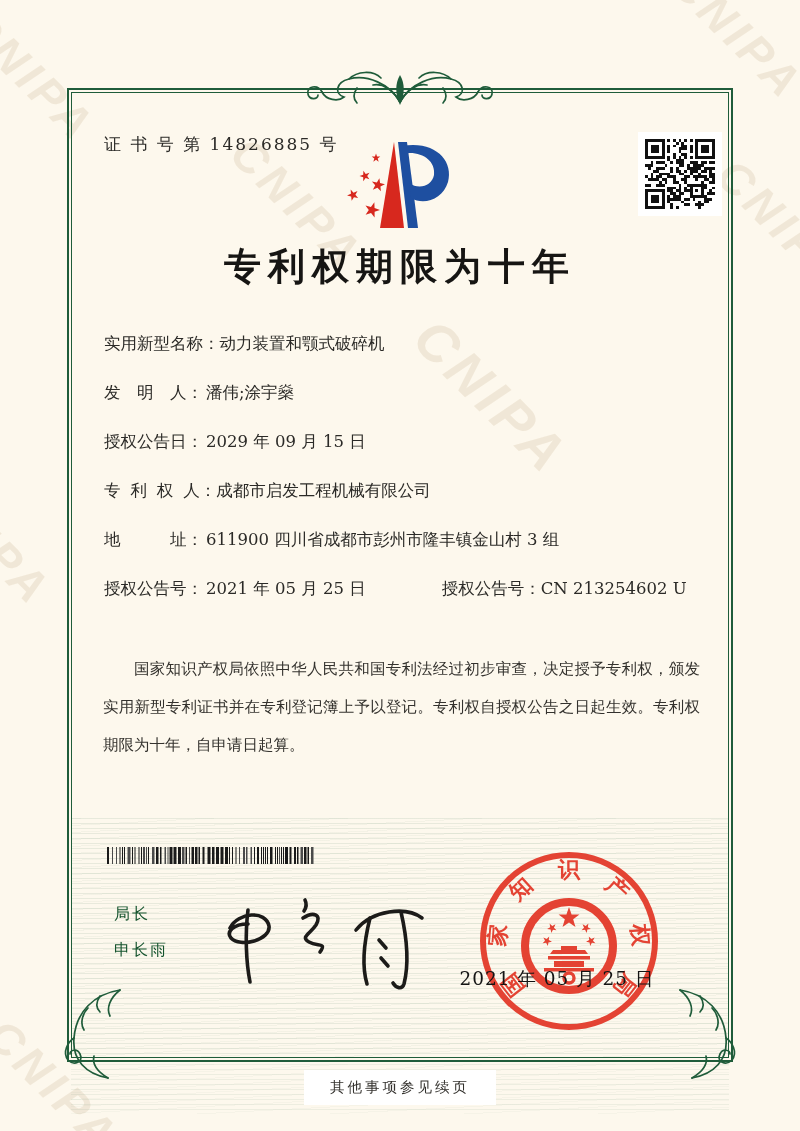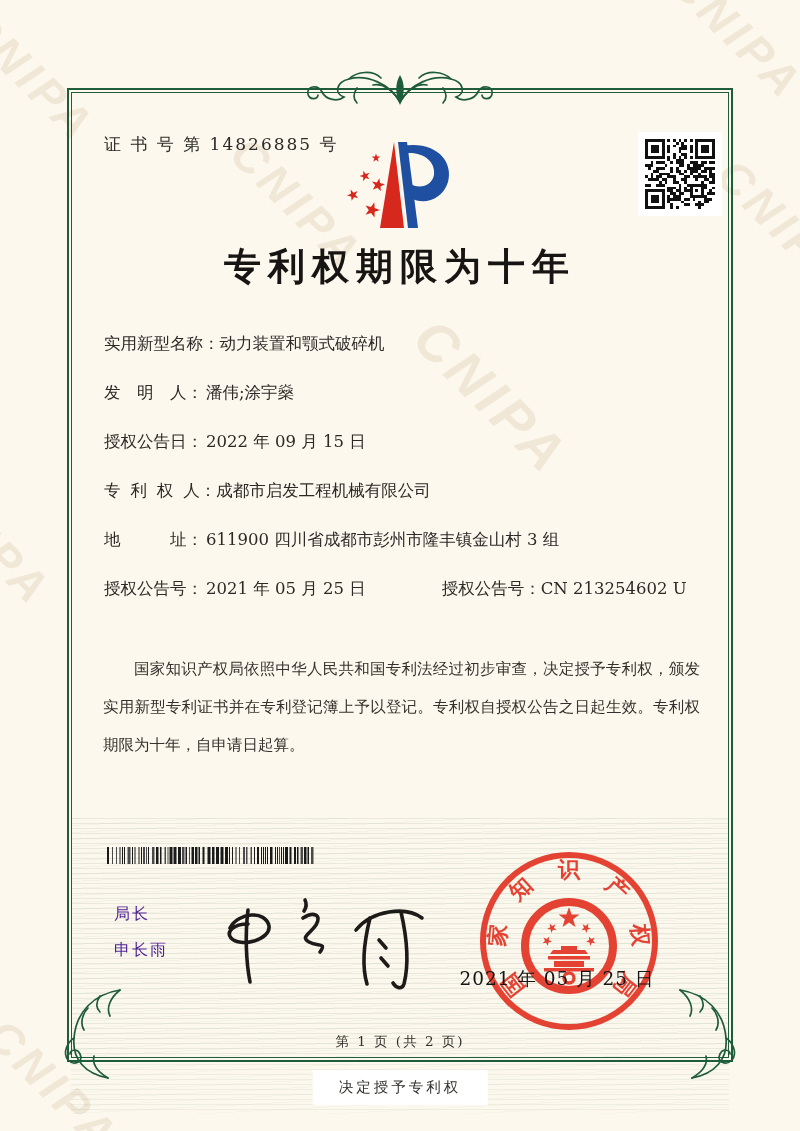--- a/index.html
+++ b/index.html
@@ -31,21 +31,21 @@
          letter-spacing:7px;color:#161513;}
   .fields{position:absolute;left:104px;top:334px;width:580px;color:var(--ink);}
   .frow{display:flex;align-items:baseline;margin-bottom:29px;font-size:16.5px;line-height:19px;white-space:nowrap;}
   .flabel{flex:0 0 auto;min-width:102px;font-family:Liberation Mono, monospace;}
   .fvalue{flex:0 0 auto;}
   .grant .g2{margin-left:76px;min-width:0;}
   .paras{position:absolute;left:103px;top:650px;width:597px;font-size:15.5px;line-height:38px;
          text-align:justify;color:#34322e;}
   .paras p{margin:0;text-indent:2em;}
   .barcode{position:absolute;left:107px;top:847px;width:210px;height:17px;}
-  .officer{position:absolute;left:114px;top:904px;font-size:16px;color:#4c1d95;letter-spacing:2px;}
+  .officer{position:absolute;left:114px;top:904px;font-size:16px;color:#14532d;letter-spacing:2px;}
   .officer div{margin-bottom:15px;}
   .sig{position:absolute;left:208px;top:884px;width:228px;height:112px;}
   .seal{position:absolute;left:474px;top:846px;width:190px;height:190px;opacity:.95;}
   .seal-char{font-size:22px;font-weight:700;fill:var(--seal-red);font-family:"DejaVu Serif","Liberation Serif",serif;}
   .seal-date{position:absolute;left:452px;top:966px;width:210px;text-align:center;font-size:18.5px;
              letter-spacing:1px;color:#141414;}
   .page-num{position:absolute;left:0;top:1033px;width:100%;text-align:center;font-size:13.5px;color:#33312d;letter-spacing:2px;}
   .cont-box{position:absolute;left:50%;top:1070px;transform:translateX(-50%);background:#ffffff;
             padding:8px 26px;font-size:14.5px;letter-spacing:3px;color:#33312d;white-space:nowrap;}
   svg .grn{stroke:var(--frame-green);fill:none;stroke-width:1.7;stroke-linecap:round;}
@@ -332,21 +332,21 @@
     <div class="frow">
       <span class="flabel">实用新型名称：</span>
       <span class="fvalue">动力装置和颚式破碎机</span>
     </div>
     <div class="frow">
       <span class="flabel">发　明　人：</span>
       <span class="fvalue">潘伟;涂宇燊</span>
     </div>
     <div class="frow">
       <span class="flabel">授权公告日：</span>
-      <span class="fvalue">2022 年 09 月 15 日</span>
+      <span class="fvalue">2029 年 09 月 15 日</span>
     </div>
     <div class="frow">
       <span class="flabel">专 利 权 人：</span>
       <span class="fvalue">成都市启发工程机械有限公司</span>
     </div>
     <div class="frow">
       <span class="flabel">地　　　址：</span>
       <span class="fvalue">611900 四川省成都市彭州市隆丰镇金山村 3 组</span>
     </div>
     <div class="frow grant">
@@ -466,15 +466,14 @@
         <path d="M76,108 h38 l-3,-4 h-32 z"></path>
         <rect x="74" y="110" width="42" height="3.5"></rect>
         <rect x="80" y="115" width="30" height="6"></rect>
         <rect x="70" y="122" width="50" height="3.5"></rect>
         <circle cx="95" cy="132" r="5" fill="none" stroke="var(--seal-red)" stroke-width="3.4"></circle>
       </g>
     </g>
   </svg>
   <div class="seal-date">2021 年 05 月 25 日</div>
 
-  <div class="page-num">第 1 页 (共 2 页)</div>
-  <div class="cont-box">决定授予专利权</div>
+  <div class="cont-box">其他事项参见续页</div>
 </div>
 
 </body></html>

